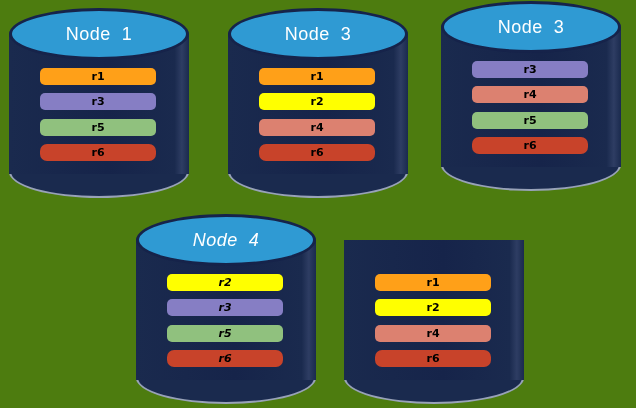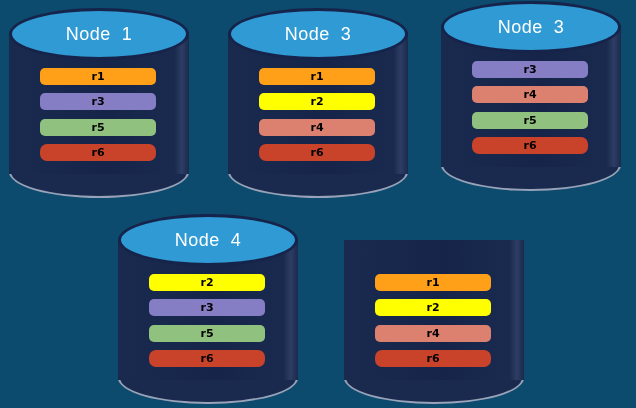--- a/index.html
+++ b/index.html
@@ -5,21 +5,21 @@
   html, body {
     margin: 0;
     padding: 0;
     background: #ffffff;
     font-family: "Liberation Sans", sans-serif;
   }
   .canvas {
     position: relative;
     width: 636px;
     height: 408px;
-    background: #0c4a6e;
+    background: #4d7c0f;
     overflow: hidden;
   }
   .node {
     position: absolute;
     width: 180px;
     height: 190px;
   }
   .cyl-bottom {
     position: absolute;
     left: 0;
@@ -81,21 +81,21 @@
     color: #000000;
     line-height: 1;
   }
   .bar-1 { top: 60px; }
   .bar-2 { top: 85px; }
   .bar-3 { top: 111px; }
   .bar-4 { top: 136px; border-radius: 7px; }
   .node-1 { left: 9px;   top: 8px; }
   .node-2 { left: 228px; top: 8px; }
   .node-3 { left: 441px; top: 1px; }
-  .node-4 { left: 118px; top: 214px; }
+  .node-4 { left: 136px; top: 214px; font-style: italic; }
   .node-5 { left: 344px; top: 214px; }
 </style>
 </head>
 <body>
 
 <div class="canvas">
 
   <div class="node node-1">
     <div class="cyl-bottom"></div>
     <div class="cyl-body"></div>

